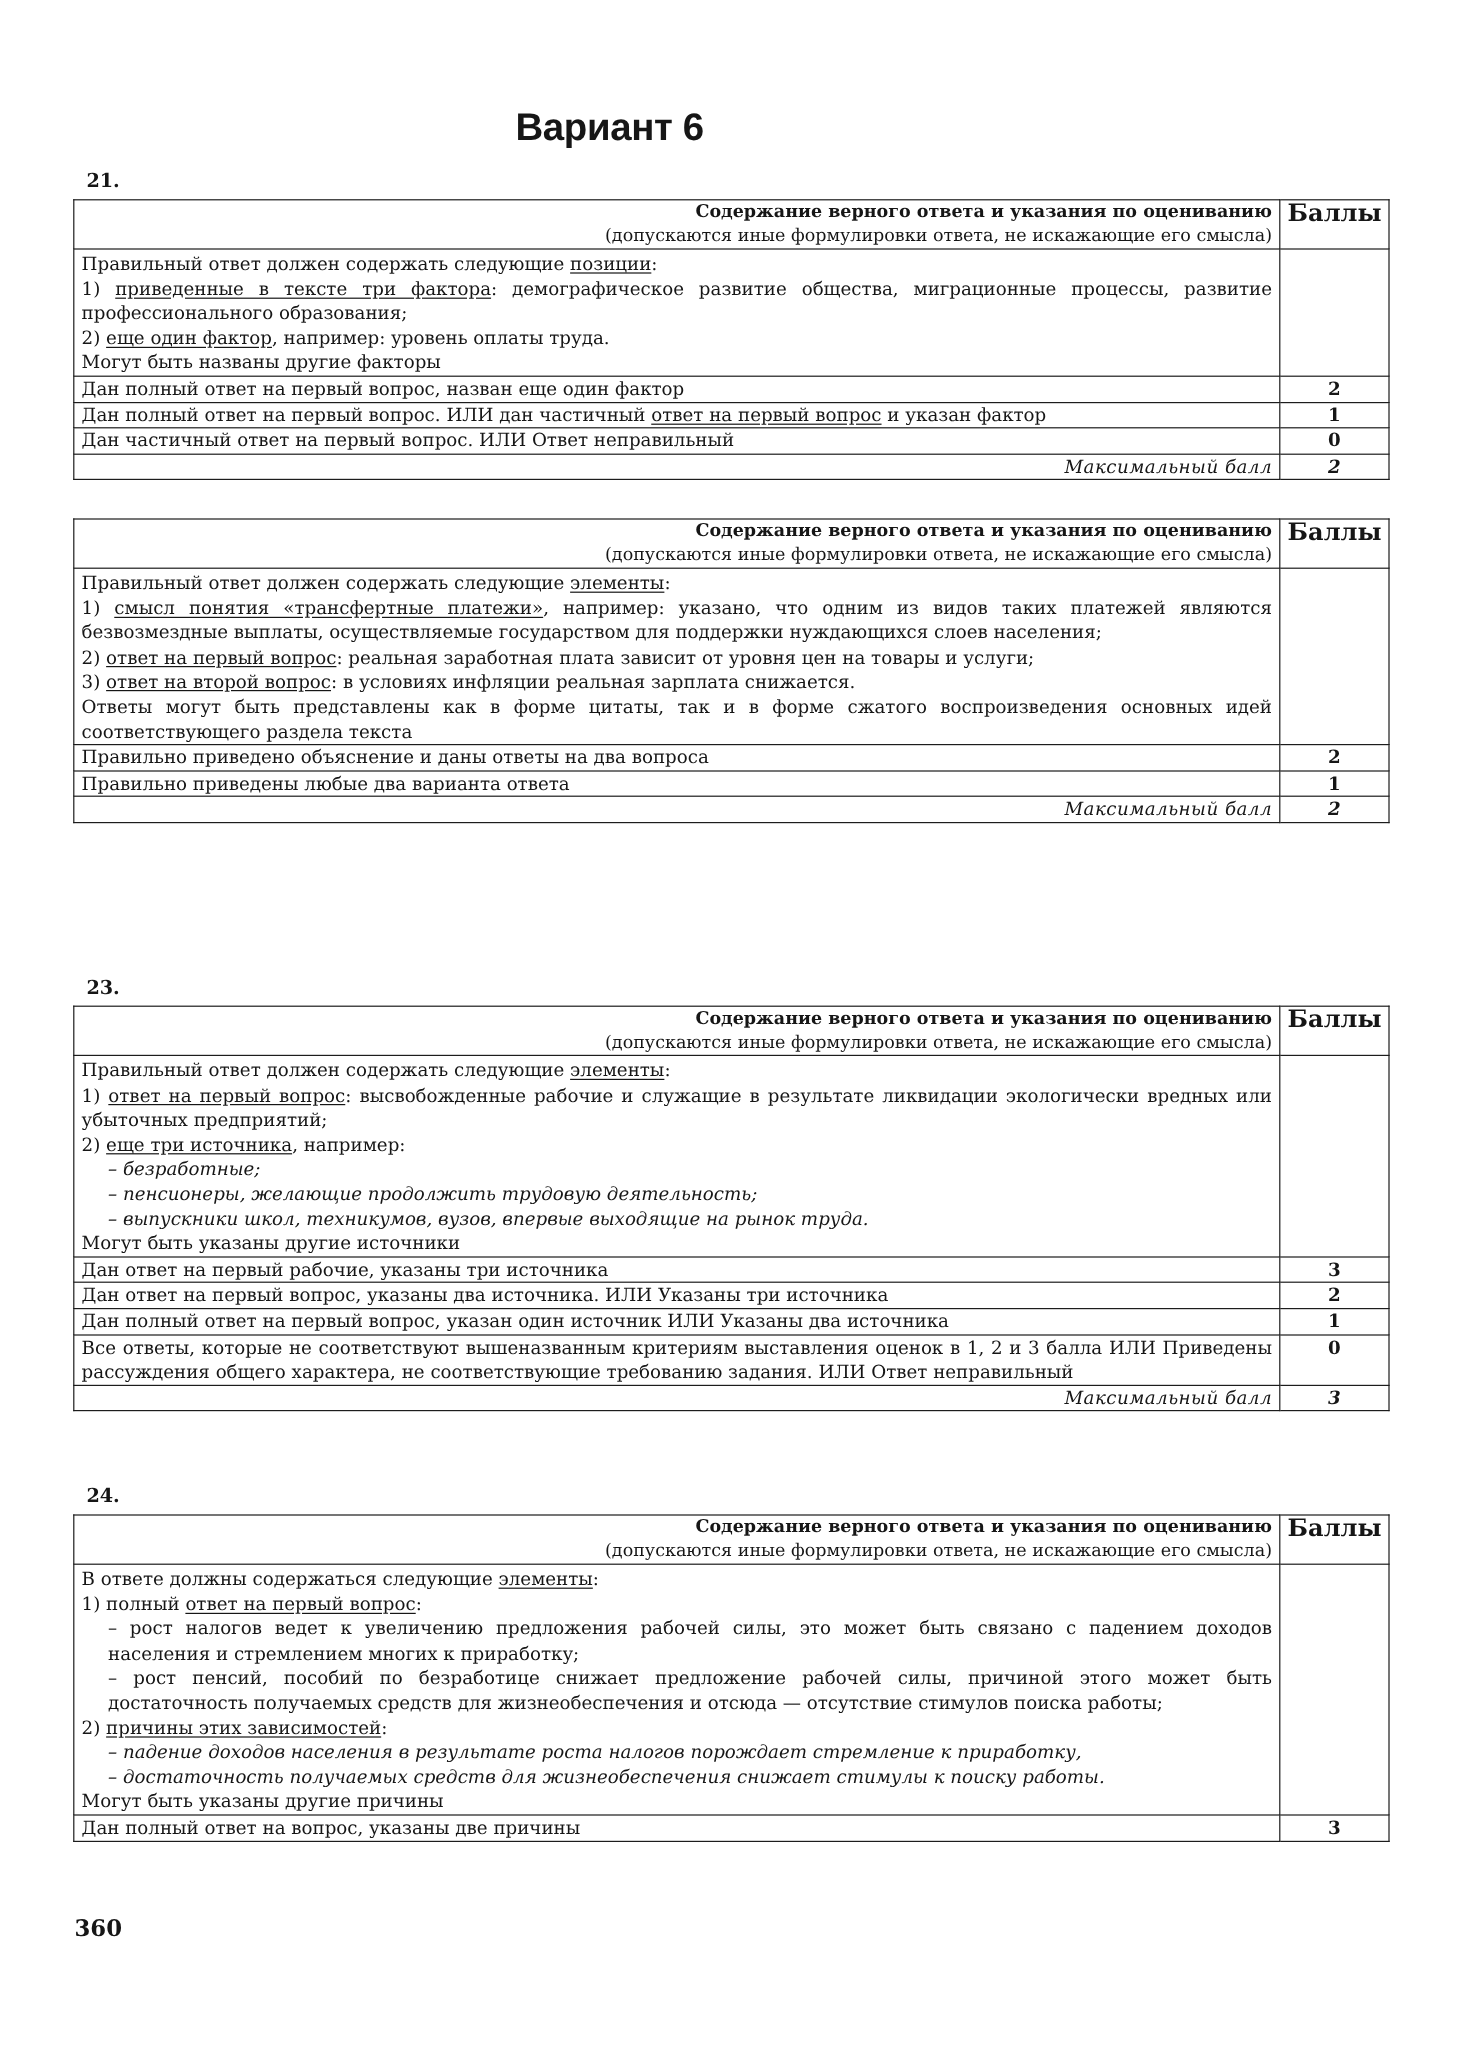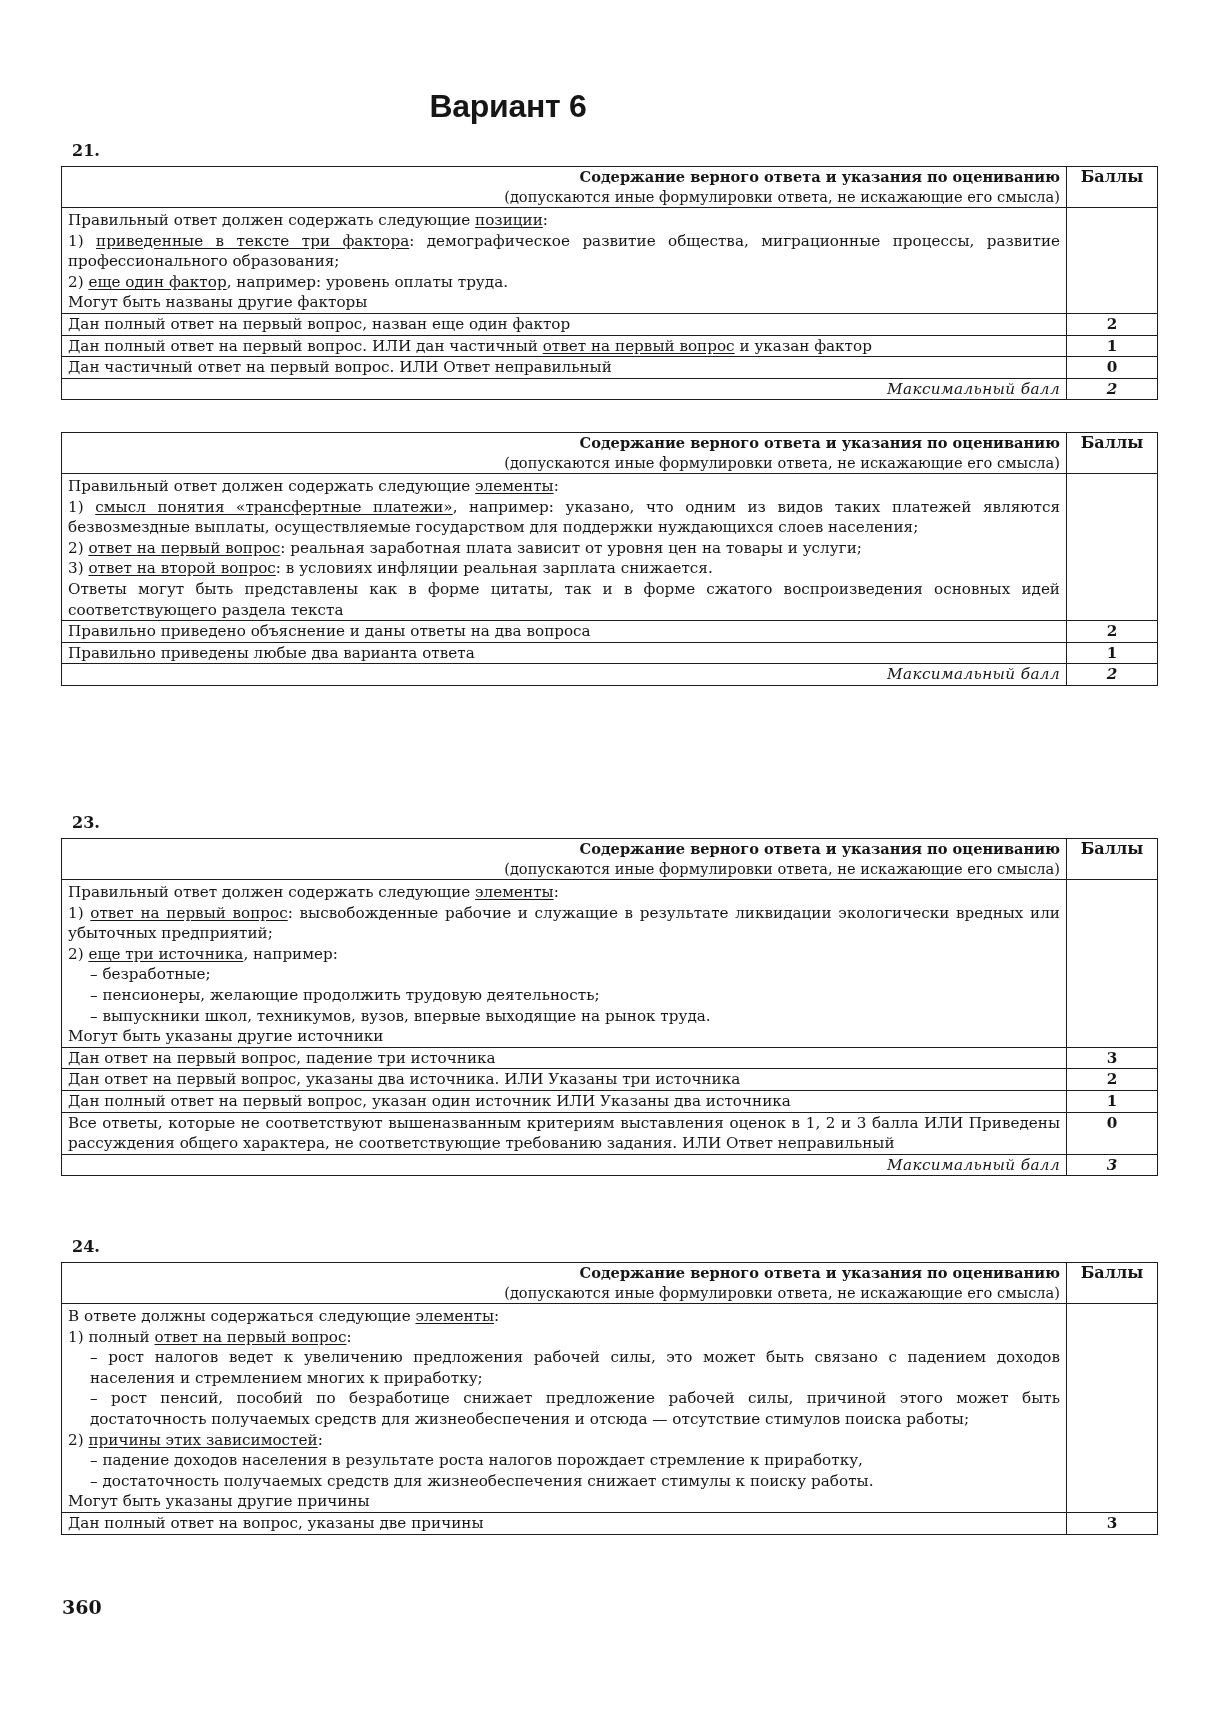--- a/index.html
+++ b/index.html
@@ -27,27 +27,27 @@
   table.crit td, table.crit th {
     border: 1.4px solid #1c1c1c; padding: 0 6px; vertical-align: top;
   }
   table.crit col.c1 { width: 1005px; }
   table.crit col.c2 { width: 91px; }
   th.head {
     font-weight: bold; font-size: 14.6px; text-align: right; line-height: 20px;
     padding-top: 2px; padding-bottom: 2px;
   }
   th.head .sub { font-weight: normal; display: block; }
-  th.score-head { font-weight: bold; font-size: 16px; text-align: center; padding-top: 2px; }
+  th.score-head { font-weight: bold; font-size: 20px; text-align: center; padding-top: 2px; }
   td.content { text-align: justify; margin-left: 40px; }
   td.pts { text-align: center; font-weight: bold; }
   td.max-label { text-align: right; font-style: italic; letter-spacing: 0.4px; }
   td.max-val { text-align: center; font-style: italic; font-weight: bold; }
   .line { display: block; }
-  .ind { display: block; padding-left: 22px; text-indent: 0; }
+  .ind { display: block; padding-left: 22px; text-indent: 0; font-style: italic; }
   .ind-hang { display: block; padding-left: 22px; }
   u { text-decoration: underline; text-underline-offset: 2px; }
   .page-num {
     position: absolute; left: 62px; top: 1596px;
     font-weight: bold; font-size: 19px;
   }
 </style>
 </head>
 <body>
 
@@ -158,21 +158,21 @@
         <span class="line"><span>1) </span><u>ответ на первый вопрос</u><span>: высвобожденные рабочие и служащие в результате ликвидации экологически вредных или убыточных предприятий;</span></span>
         <span class="line"><span>2) </span><u>еще три источника</u><span>, например:</span></span>
         <span class="ind">– безработные;</span>
         <span class="ind">– пенсионеры, желающие продолжить трудовую деятельность;</span>
         <span class="ind">– выпускники школ, техникумов, вузов, впервые выходящие на рынок труда.</span>
         <span class="line">Могут быть указаны другие источники</span>
       </td>
       <td></td>
     </tr>
     <tr>
-      <td>Дан ответ на первый вопрос, падение три источника</td>
+      <td>Дан ответ на первый рабочие, указаны три источника</td>
       <td class="pts">3</td>
     </tr>
     <tr>
       <td>Дан ответ на первый вопрос, указаны два источника. ИЛИ Указаны три источника</td>
       <td class="pts">2</td>
     </tr>
     <tr>
       <td>Дан полный ответ на первый вопрос, указан один источник ИЛИ Указаны два источника</td>
       <td class="pts">1</td>
     </tr>

